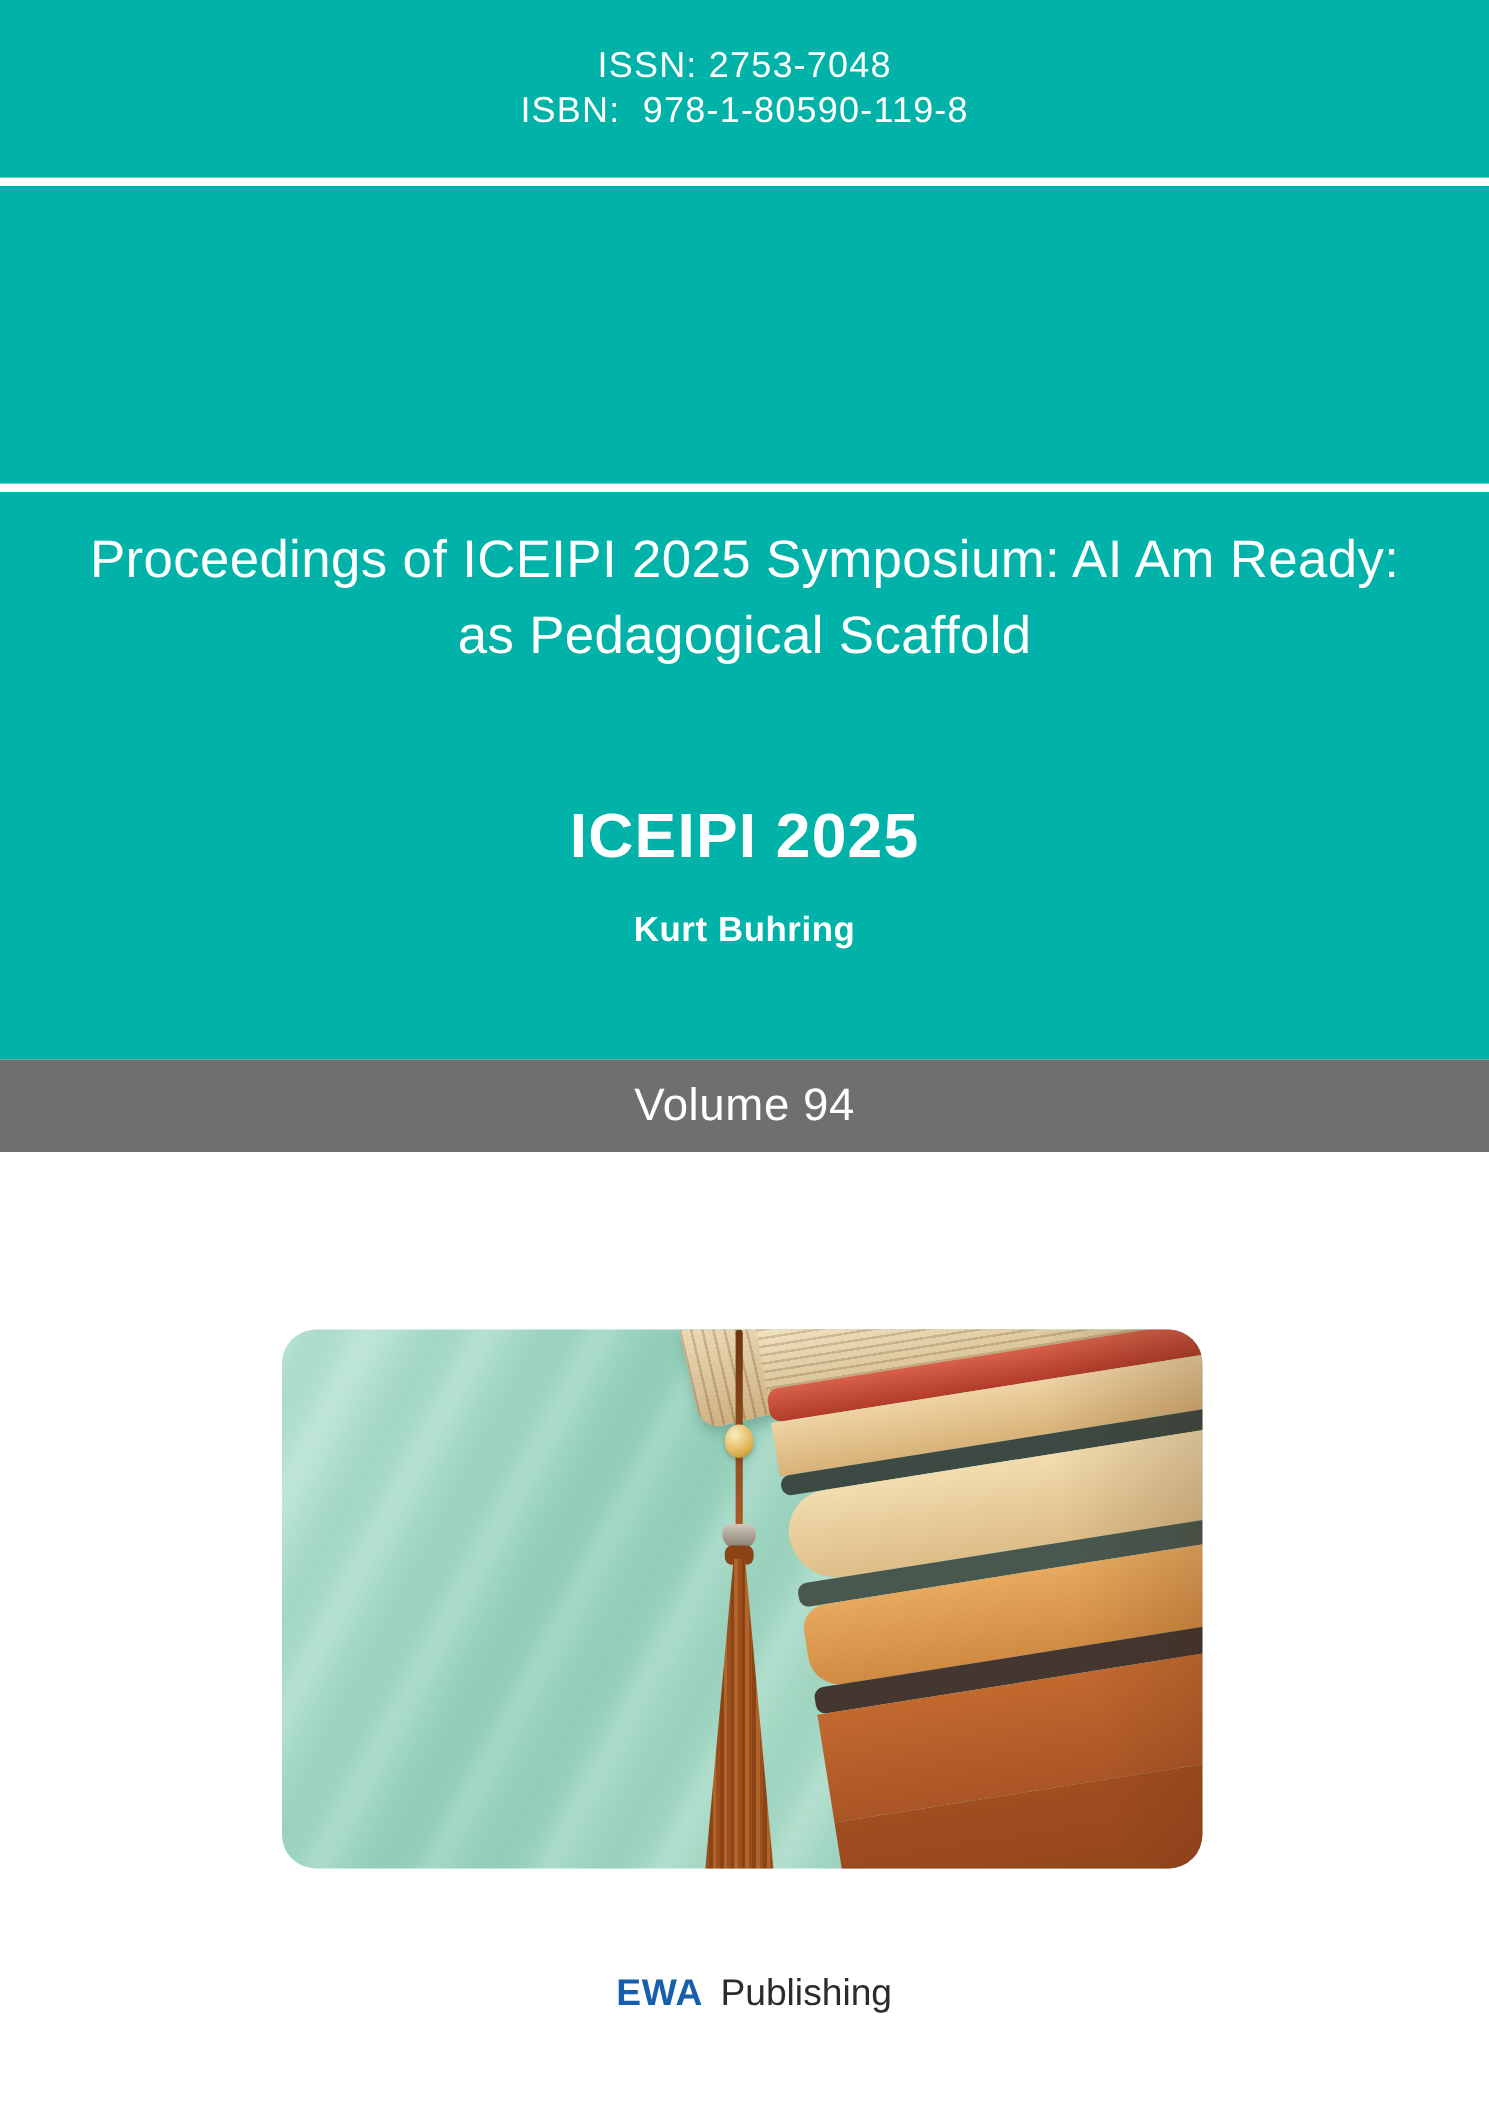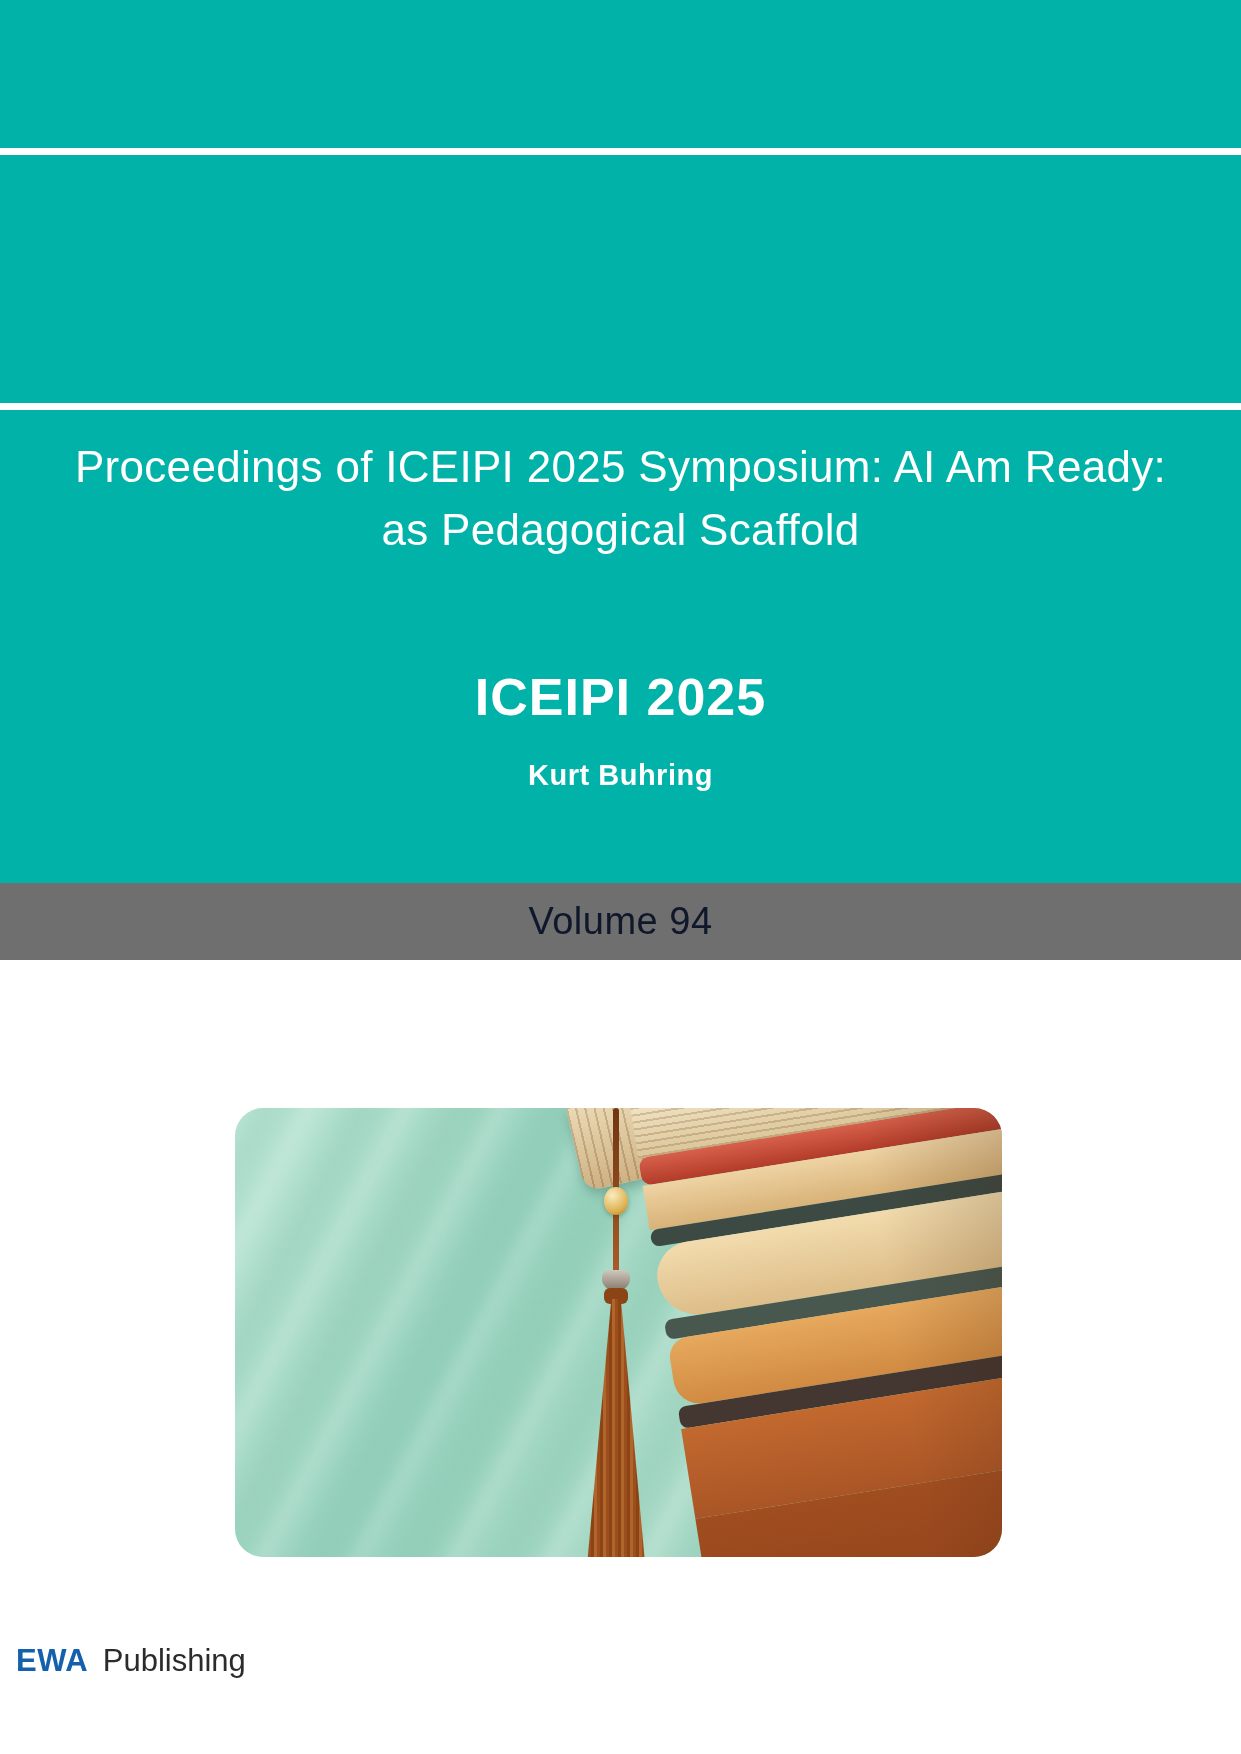--- a/index.html
+++ b/index.html
@@ -36,21 +36,21 @@
   .proc-title { top:435px; font-size:44px; line-height:63px; font-weight:500; letter-spacing:0.3px; }
   .conf-code { top:652px; font-size:52px; line-height:90px; font-weight:700; letter-spacing:1px; }
   .editor { top:757px; font-size:29px; line-height:36px; font-weight:700; letter-spacing:0.5px; }
 
   
   .volume-bar {
     position:absolute; top:883px; left:0;
     width:100%; height:77px;
     background:#6f6f6f;
     display:flex; align-items:center; justify-content:center;
-    color:#0f172a; font-size:38px; font-weight:400; letter-spacing:0.5px;
+    color:#ffffff; font-size:38px; font-weight:400; letter-spacing:0.5px;
   }
 
   
   .photo {
     position:absolute; left:235px; top:1108px;
     width:767px; height:449px;
     border-radius:28px; overflow:hidden;
     background:linear-gradient(118deg,#bce6d5 0%,#93d0bb 35%,#a9dbc7 62%,#8ccab5 100%);
   }
   .photo .streaks {
@@ -119,32 +119,36 @@
   .tassel-threads {
     position:absolute; left:calc(49.3% - 31px); top:42.5%;
     width:68px; height:58%;
     background:repeating-linear-gradient(90deg,#8a4415 0 3px,#b2652a 3px 6px,#9c4f1d 6px 9px);
     clip-path:polygon(43% 0, 57% 0, 92% 100%, 8% 100%);
   }
 
   
   .publisher-logo {
     position:absolute; top:1642px; left:0; width:100%;
-    text-align:left; font-size:31px; line-height:38px;padding-left:16px;
+    text-align:center; font-size:31px; line-height:38px;padding-left:16px;
   }
   .publisher-logo .brand { color:#1560ac; font-weight:700; letter-spacing:0.5px; }
   .publisher-logo .suffix { color:#2b2b2b; font-weight:400; margin-left:6px; }
 </style>
 </head>
 <body>
 
 <div class="page">
 
   <div class="teal-section">
 
+    <div class="txt issn-block">
+      <div>ISSN: 2753-7048</div>
+      <div>ISBN:  978-1-80590-119-8</div>
+    </div>
 
     <div class="divider divider-1"></div>
 
     <div class="txt series-title">
     </div>
 
 
     <div class="divider divider-2"></div>
 
     <div class="txt proc-title">

